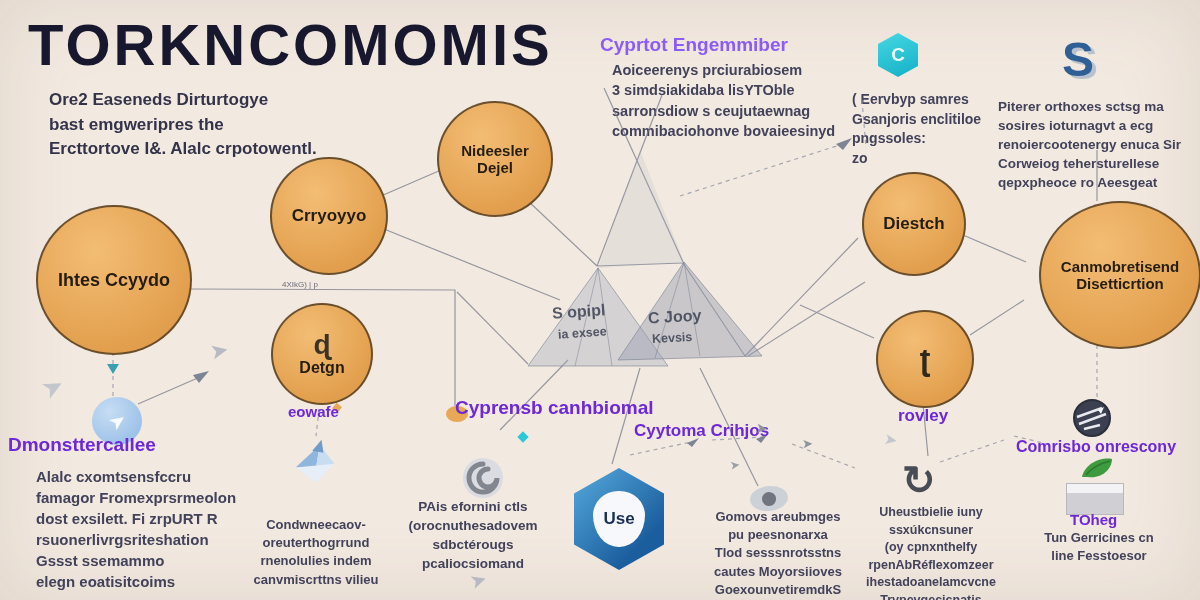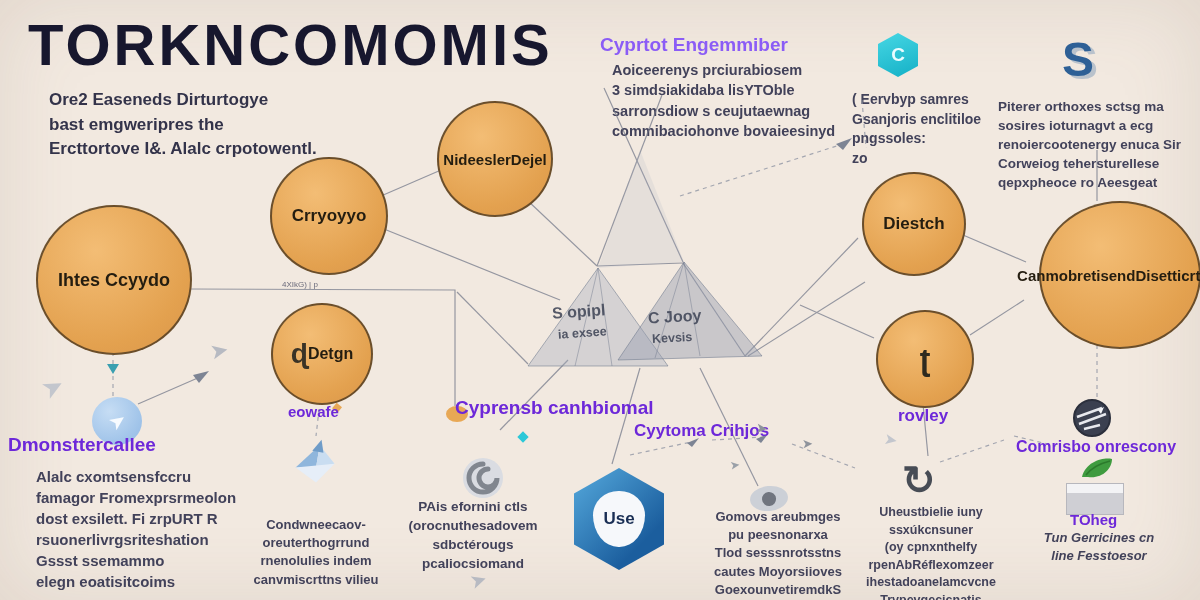--- a/index.html
+++ b/index.html
@@ -12,21 +12,21 @@
   .abs{position:absolute;}
   .net{position:absolute;left:0;top:0;z-index:1;}
   .ttl{font-weight:800;color:#17172e;letter-spacing:3px;font-size:58px;line-height:1;margin:0;}
   .sub{font-size:17px;font-weight:700;color:#33334a;line-height:1.45;}
   .h-sm{font-weight:800;color:#8b5cf6;}
   .para{color:#42425a;font-weight:600;line-height:1.4;}
   .node{
     border-radius:50%;
     background:radial-gradient(circle at 38% 30%,#f3bd75,#e3a14f 68%,#d9954a);
     border:2px solid rgba(66,50,30,.75);
-    display:flex;flex-direction:row;align-items:center;justify-content:center;
+    display:flex;flex-direction:column;align-items:center;justify-content:center;
     text-align:center;color:#241d10;font-weight:700;z-index:3;
   }
   .hexC{
     width:40px;height:44px;z-index:3;
     clip-path:polygon(50% 0,100% 25%,100% 75%,50% 100%,0 75%,0 25%);
     background:linear-gradient(160deg,#46d7e4,#14b0c6);
     display:flex;align-items:center;justify-content:center;
     color:#eafcff;font-weight:800;font-size:19px;
   }
   .slogo{font-size:48px;font-weight:800;color:#2e6096;text-shadow:4px 3px 0 #b9c2cc;z-index:3;}
@@ -270,18 +270,18 @@
     <path d="M7 19 L32 10 M9 26 L36 16 M14 31 L30 27" stroke="#e8e9ee" stroke-width="2.5" fill="none"></path>
     <polygon points="28,12 34,9 31,16" fill="#f4f5f8"></polygon>
   </svg>
   <div class="abs lbl-b" style="left:1016px;top:438px;font-size:16px;">Comrisbo onrescony</div>
   <svg class="abs" style="left:1078px;top:455px;z-index:3;" width="38" height="26" viewBox="0 0 38 26">
     <path d="M4 22 C8 6 26 2 34 4 C34 14 24 24 10 22 Z" fill="#3f9b3f"></path>
     <path d="M8 20 C14 12 24 8 32 6" stroke="#2c7a2c" stroke-width="1.5" fill="none"></path>
   </svg>
   <div class="abs boxIcon" style="left:1066px;top:483px;"></div>
   <div class="abs lbl-b" style="left:1070px;top:511px;font-size:15px;">TOheg</div>
-  <div class="abs para ctr" style="left:1034px;top:529px;width:130px;font-size:13px;font-style:italic;">
+  <div class="abs para ctr" style="left:1034px;top:529px;width:130px;font-size:13px;">
     <div>Tun Gerricines cn</div>
     <div>line Fesstoesor</div>
   </div>
 
 </div>
 
 </body></html>

